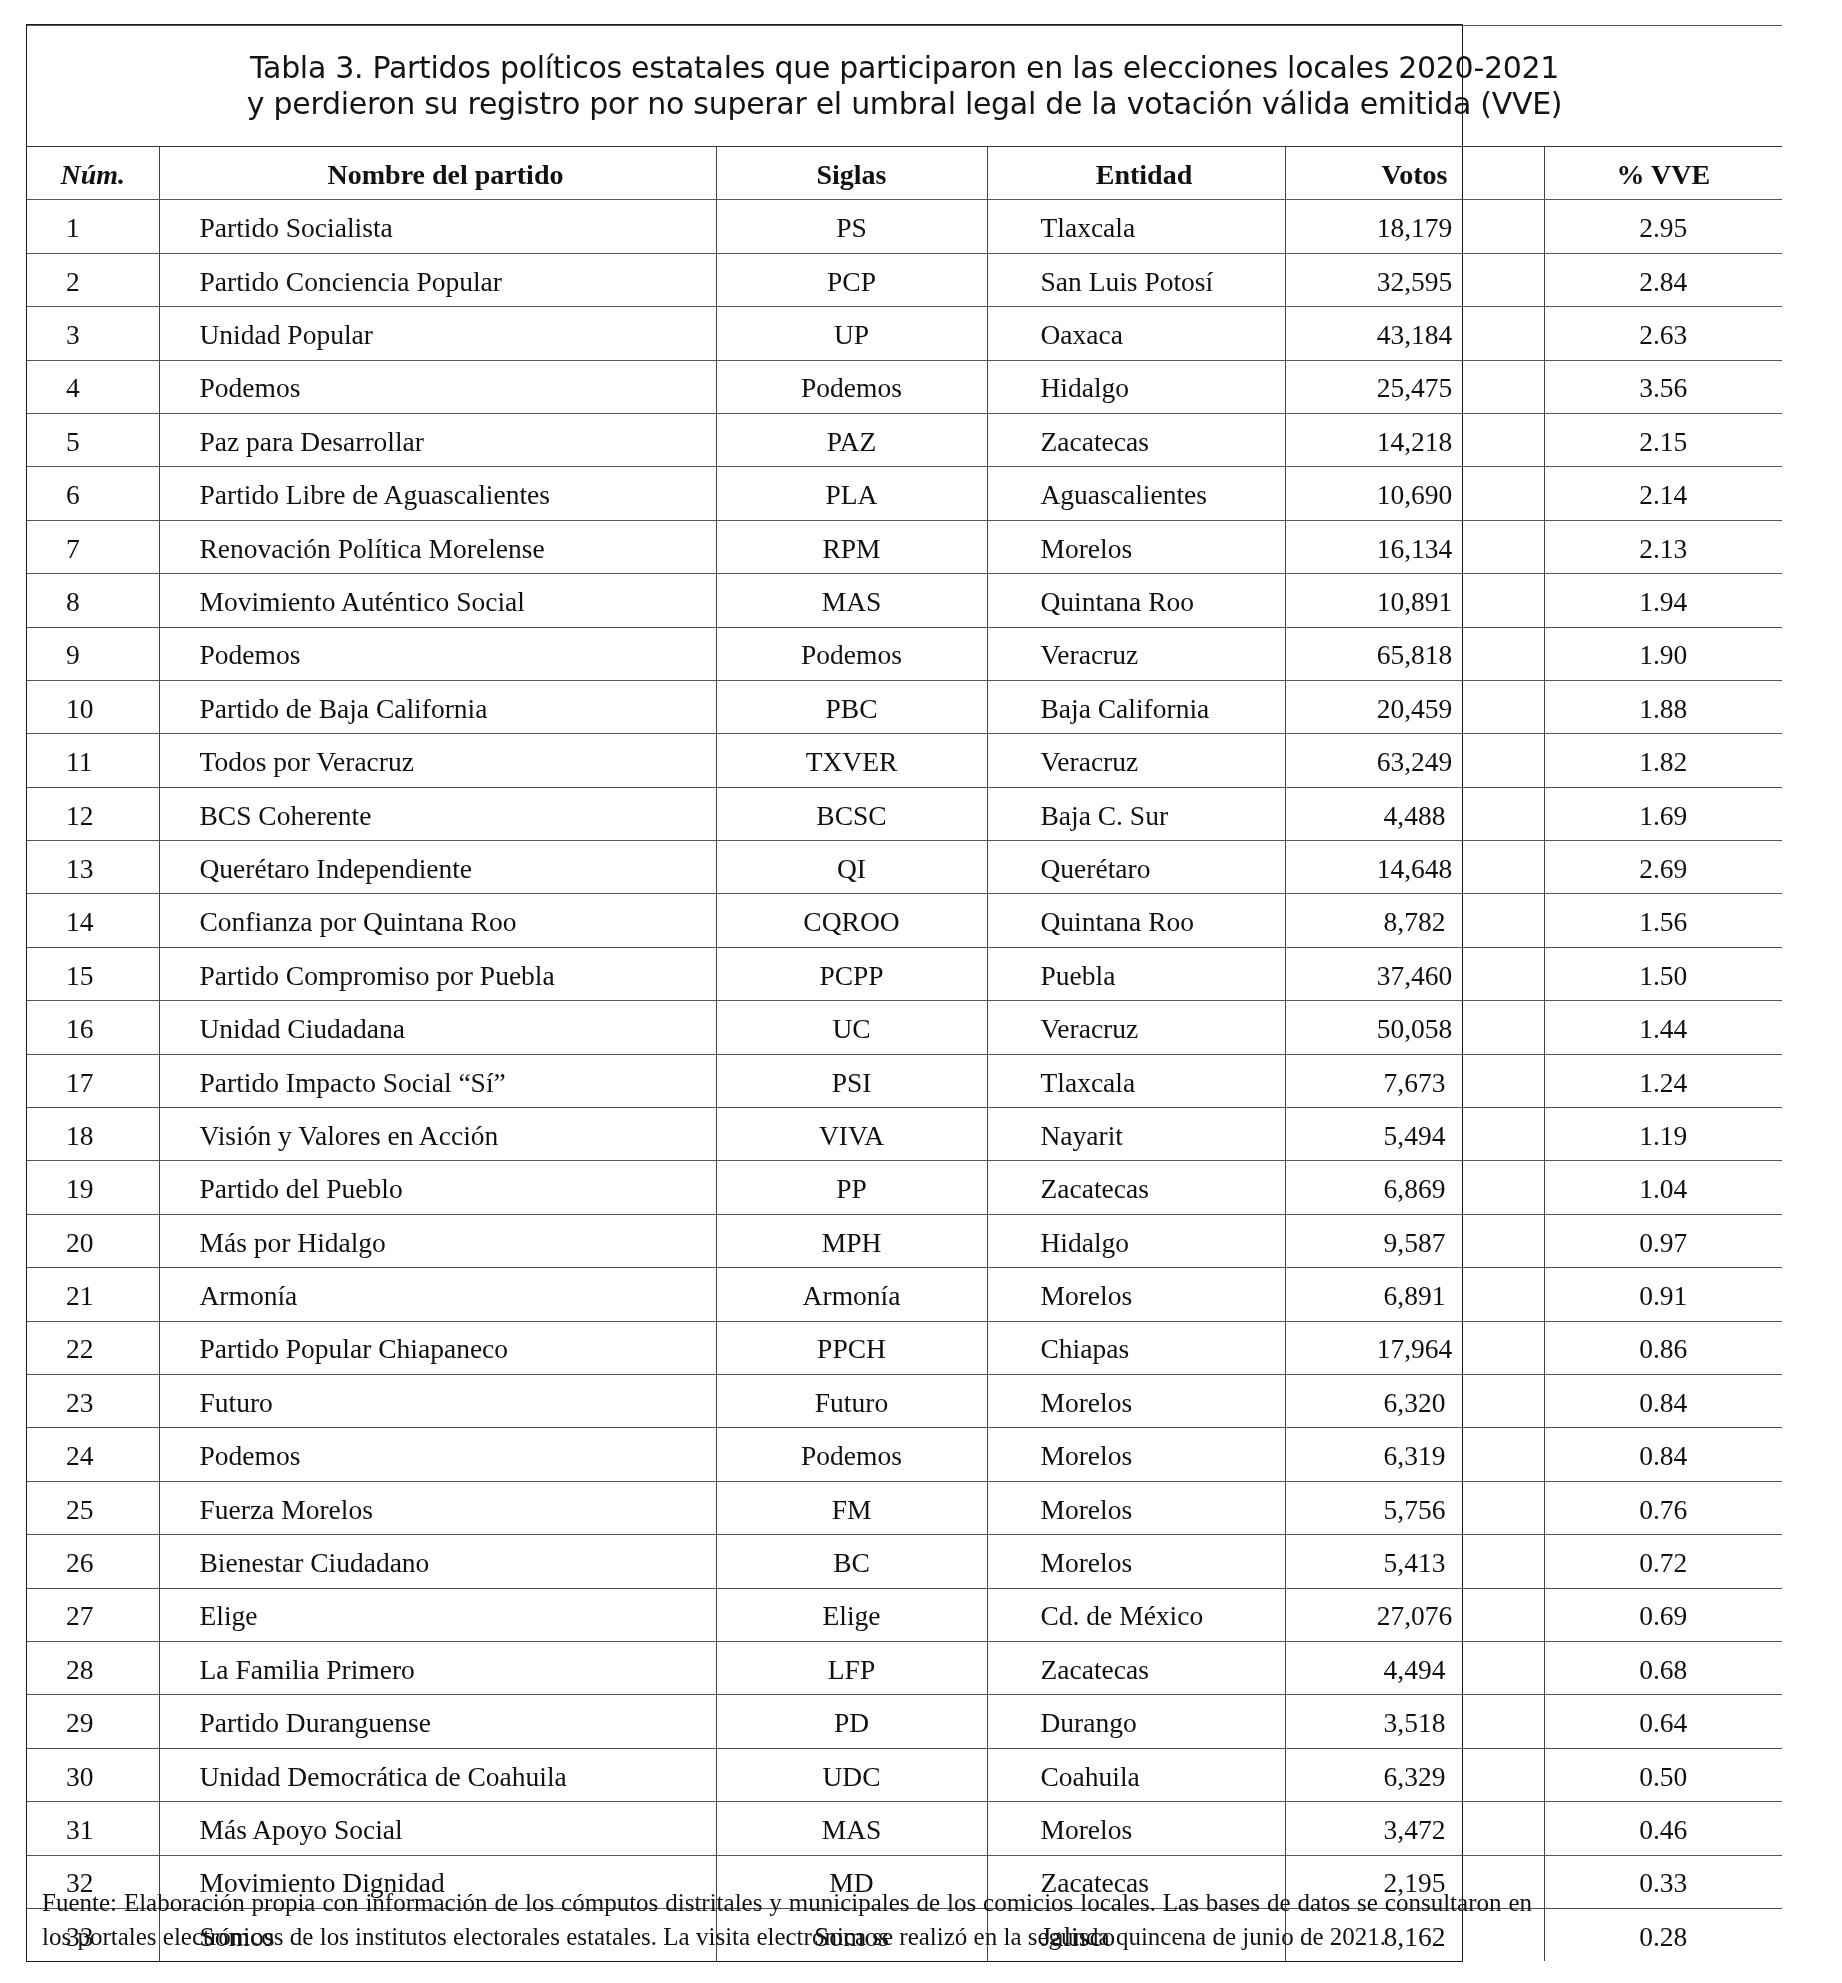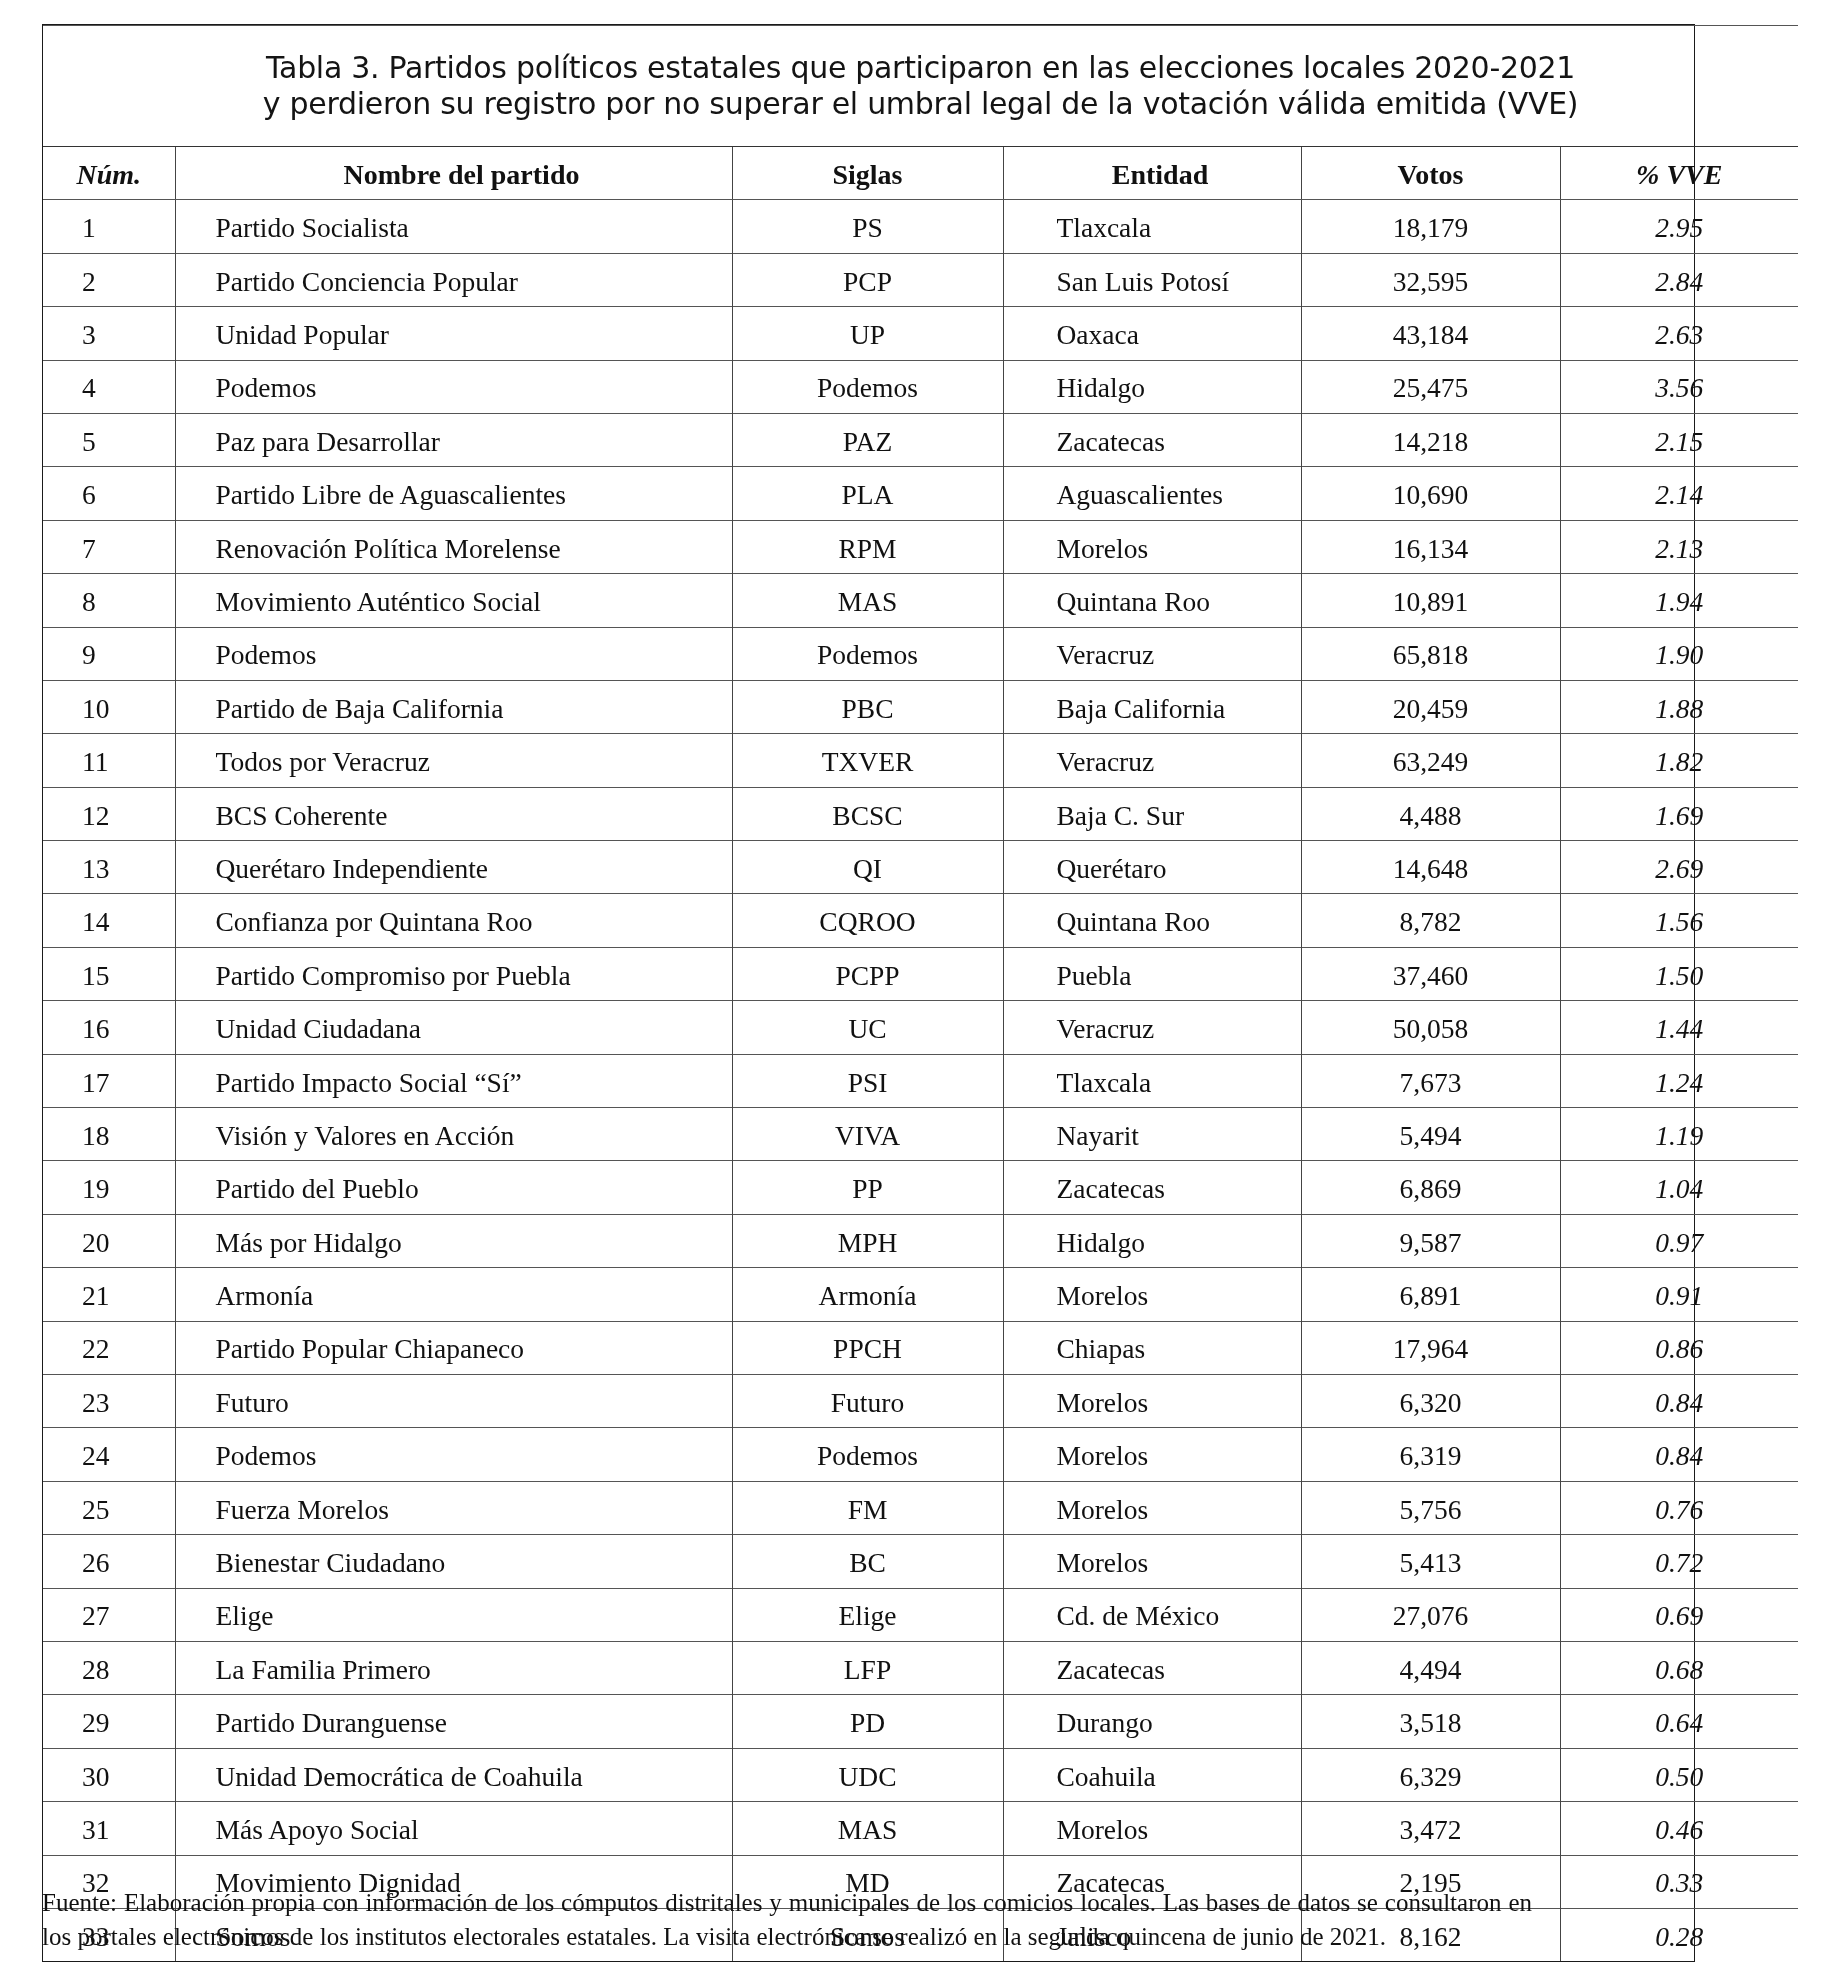--- a/index.html
+++ b/index.html
@@ -9,23 +9,23 @@
   }
   body {
     width: 1842px;
     height: 1983px;
     position: relative;
     overflow: hidden;
     color: #111111;
   }
   .table-wrap {
     position: absolute;
-    left: 42px;
+    left: 26px;
     top: 24px;
-    width: 1653px;
+    width: 1437px;
     box-sizing: border-box;
     border: 1.7px solid #1a1a1a;
   }
   table {
     width: 100%;
     border-collapse: collapse;
     table-layout: fixed;
   }
   .title-cell {
     height: 120px;
@@ -64,21 +64,21 @@
     white-space: nowrap;
     color: #111111;
   }
   td:first-child { border-left: none; }
   tr.first-row td { border-top: none; }
   .c-num { text-align: left; padding-left: 39px; }
   .c-name { text-align: left; padding-left: 40px; }
   .c-siglas { text-align: center; }
   .c-ent { text-align: left; padding-left: 53px; }
   .c-votos { text-align: center; }
-  .c-pct { text-align: center; font-style: italic; }
+  .c-pct { text-align: center; }
   th.c-num { padding-left: 0; text-align: center; font-style: italic; }
   th.c-name, th.c-ent { padding-left: 16px; text-align: center; }
 
   .footnote {
     position: absolute;
     left: 42px;
     top: 1886px;
     width: 1490px;
     font-family: "Liberation Serif", serif;
     font-size: 25px;

